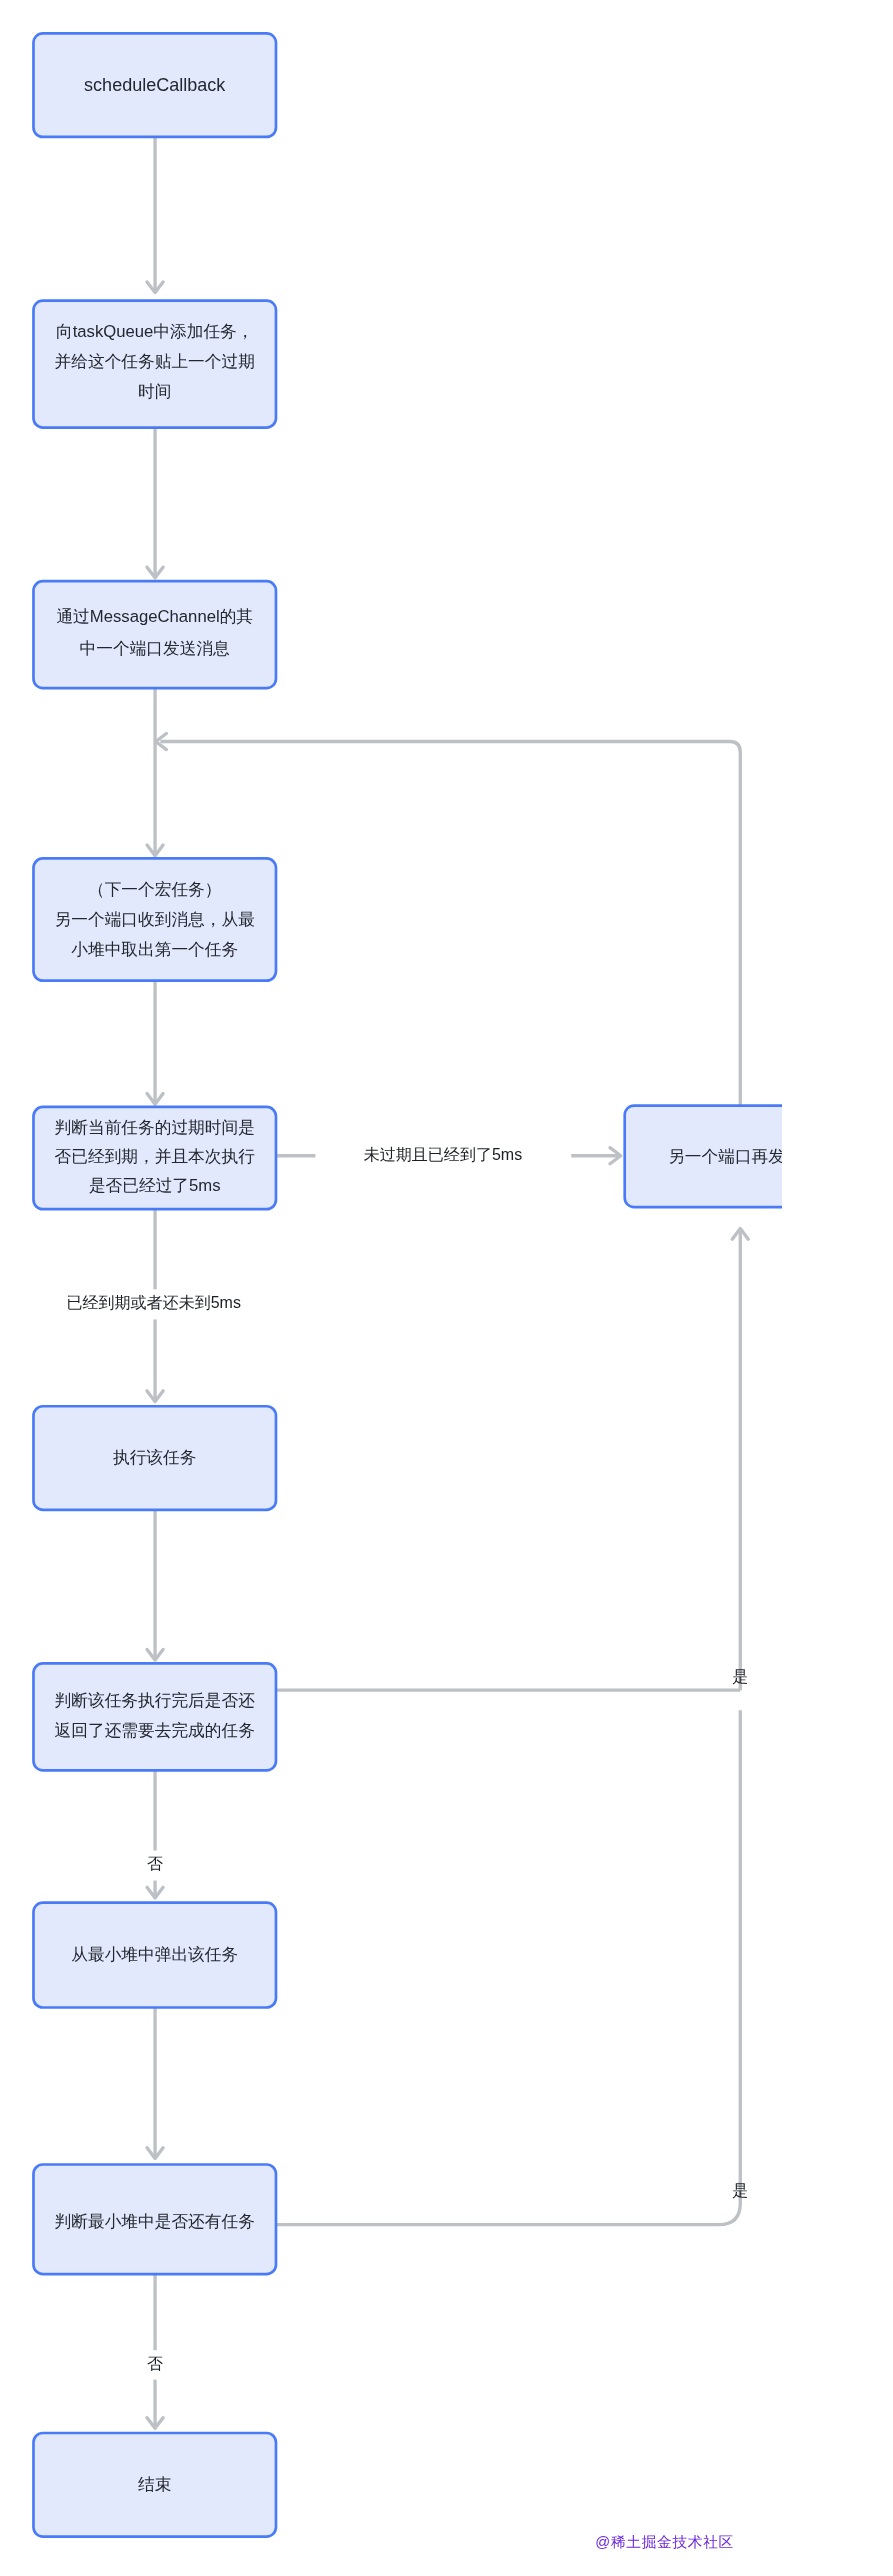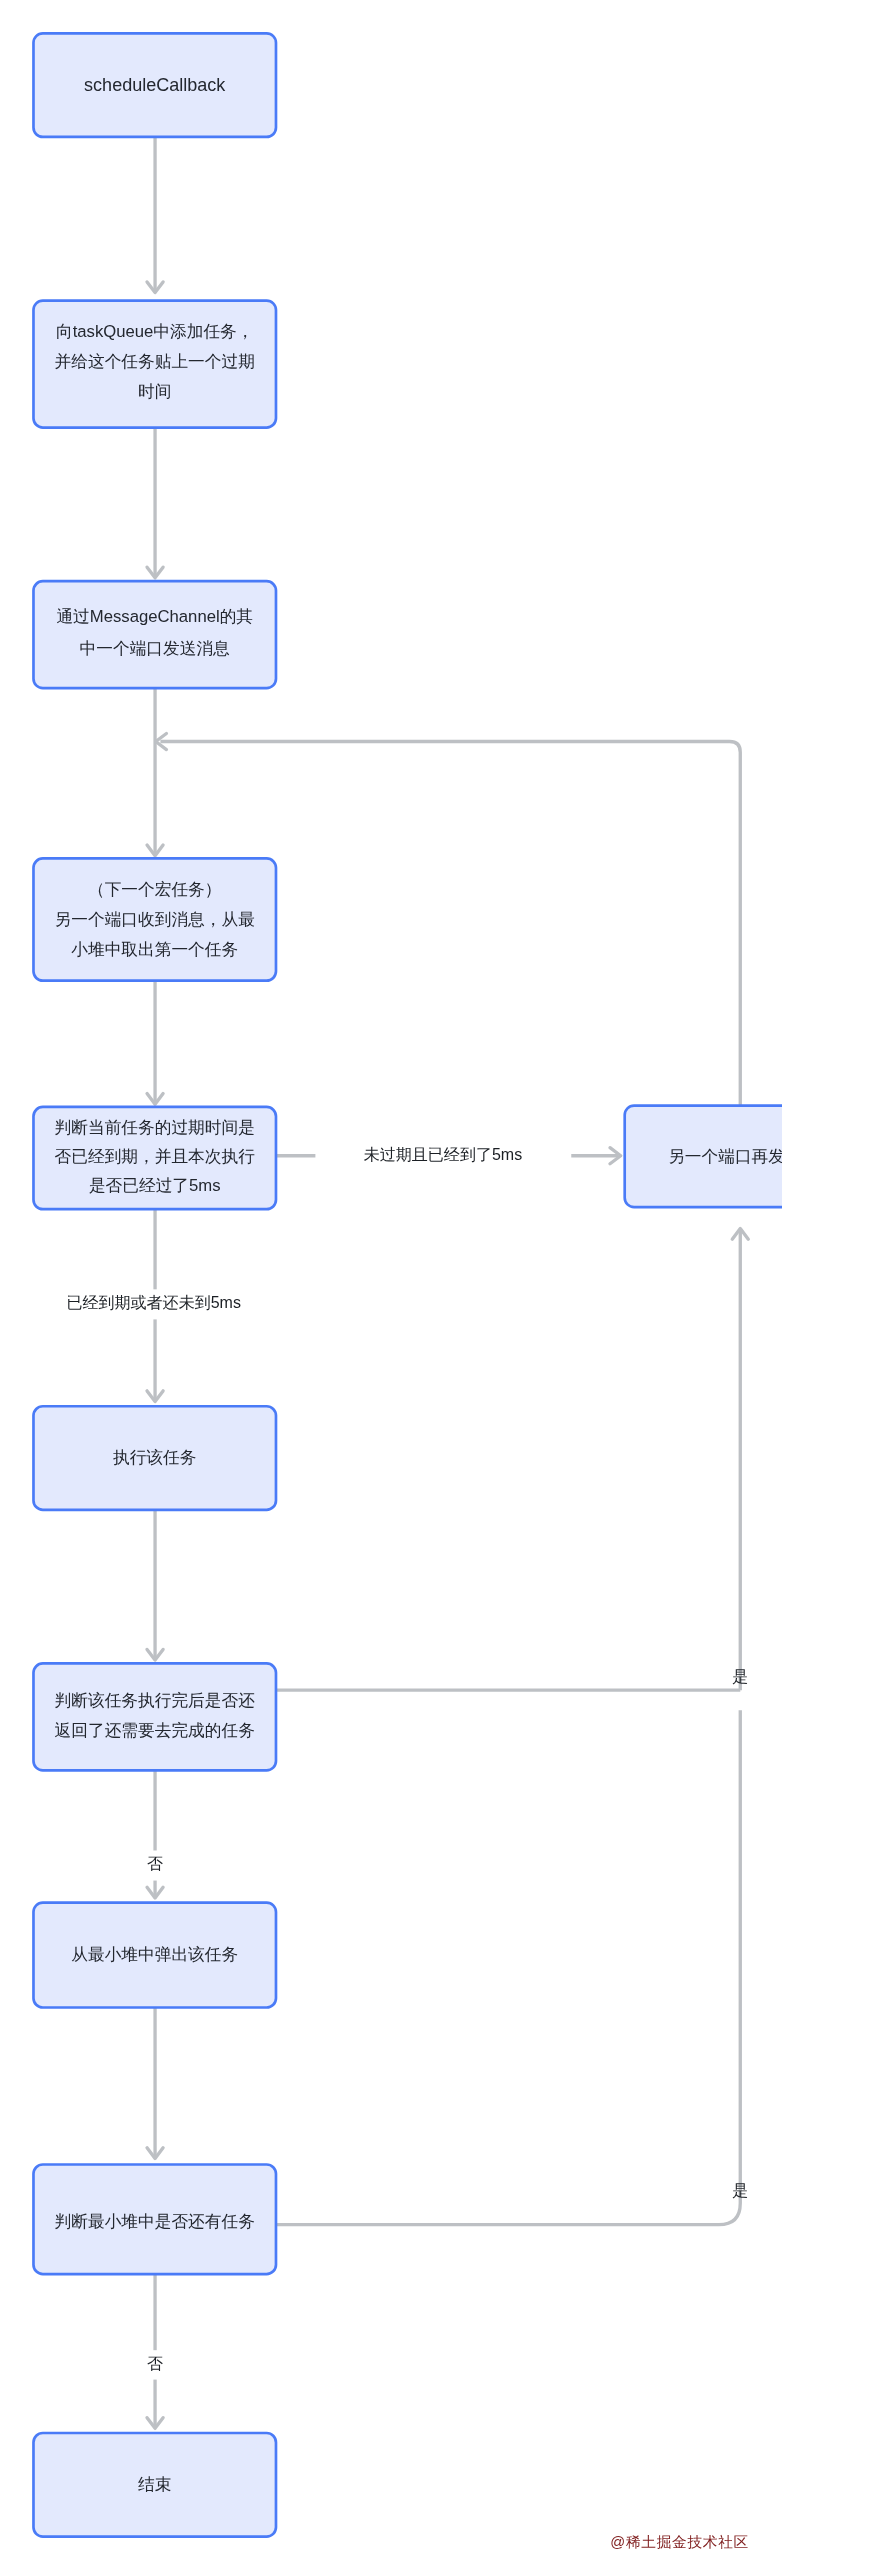--- a/index.html
+++ b/index.html
@@ -55,25 +55,25 @@
   }
   .edge-label {
     font-family: "Liberation Sans", "DejaVu Sans", sans-serif;
     font-size: 24px;
     fill: #1b1f24;
     text-anchor: middle;
     dominant-baseline: middle;
   }
   .watermark {
     position: absolute;
-    right: 33px;
+    right: 48px;
     bottom: 24px;
     font-family: "Liberation Sans", "DejaVu Sans", sans-serif;
     font-size: 14.7px;
-    color: #7f1d1d;
+    color: #6d28d9;
     letter-spacing: 0.7px;
     white-space: nowrap;
     user-select: none;
   }
 </style>
 </head>
 <body>
 
 <div id="diagram-root">
 

